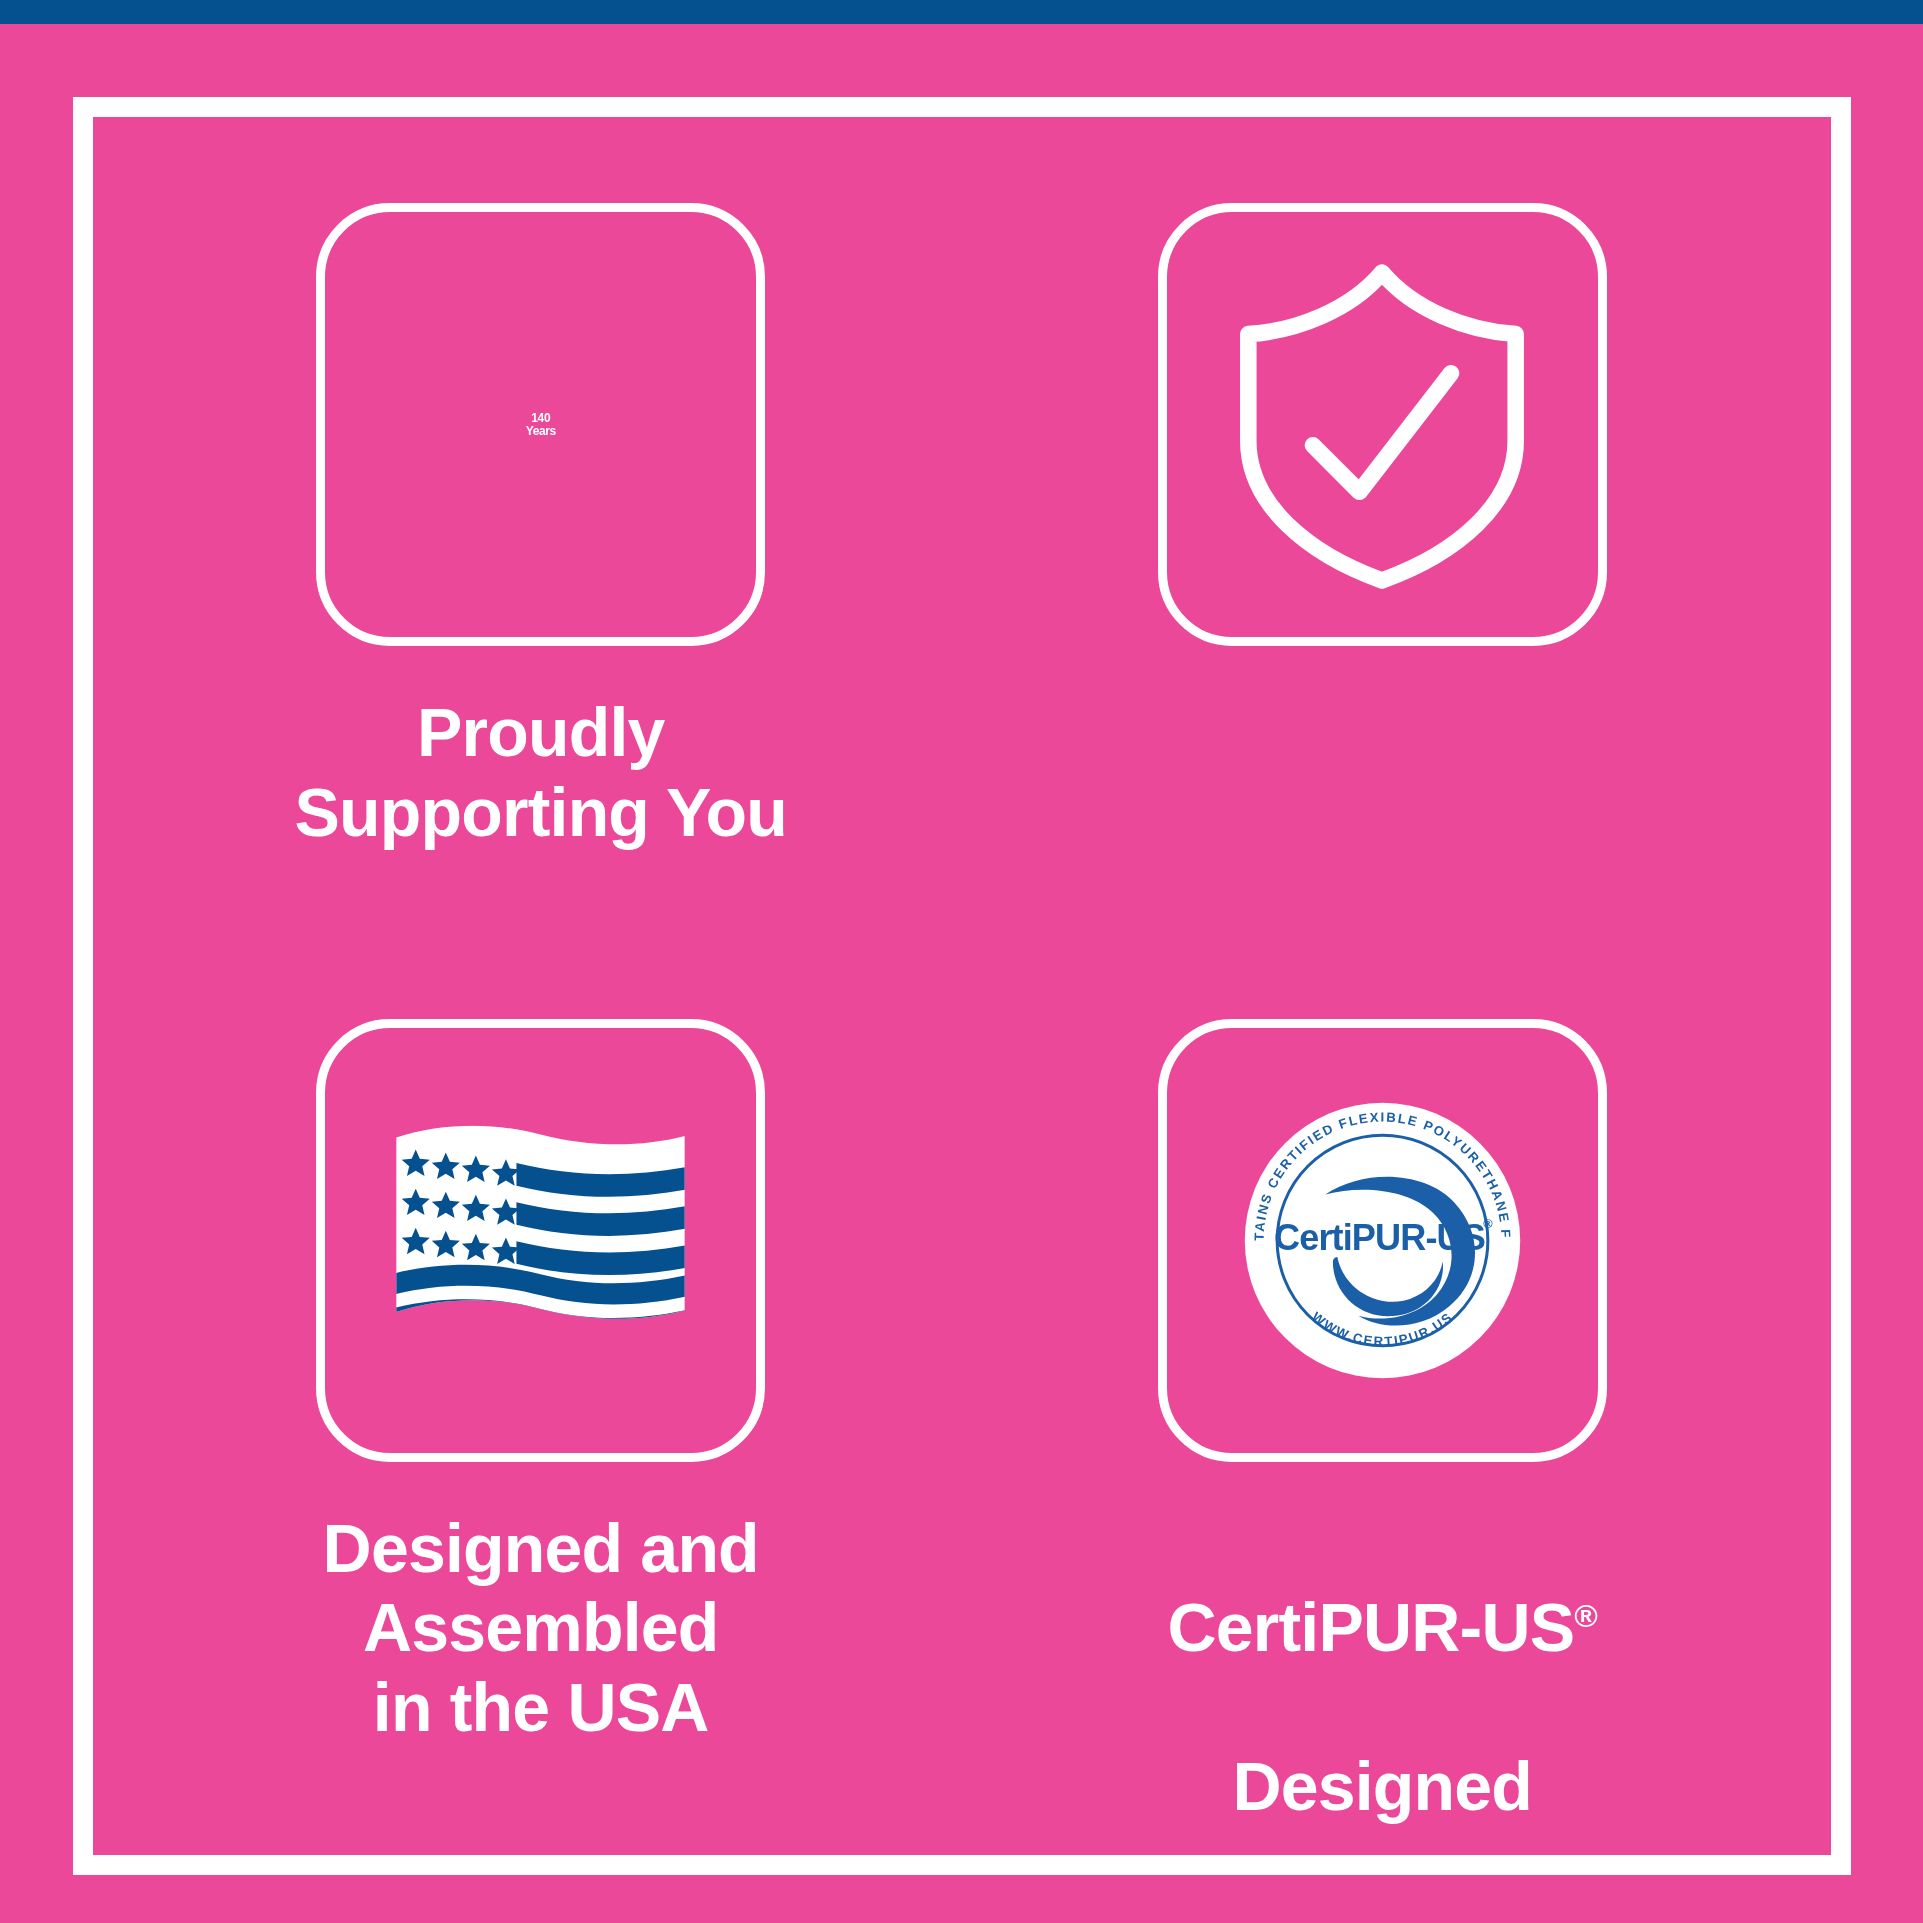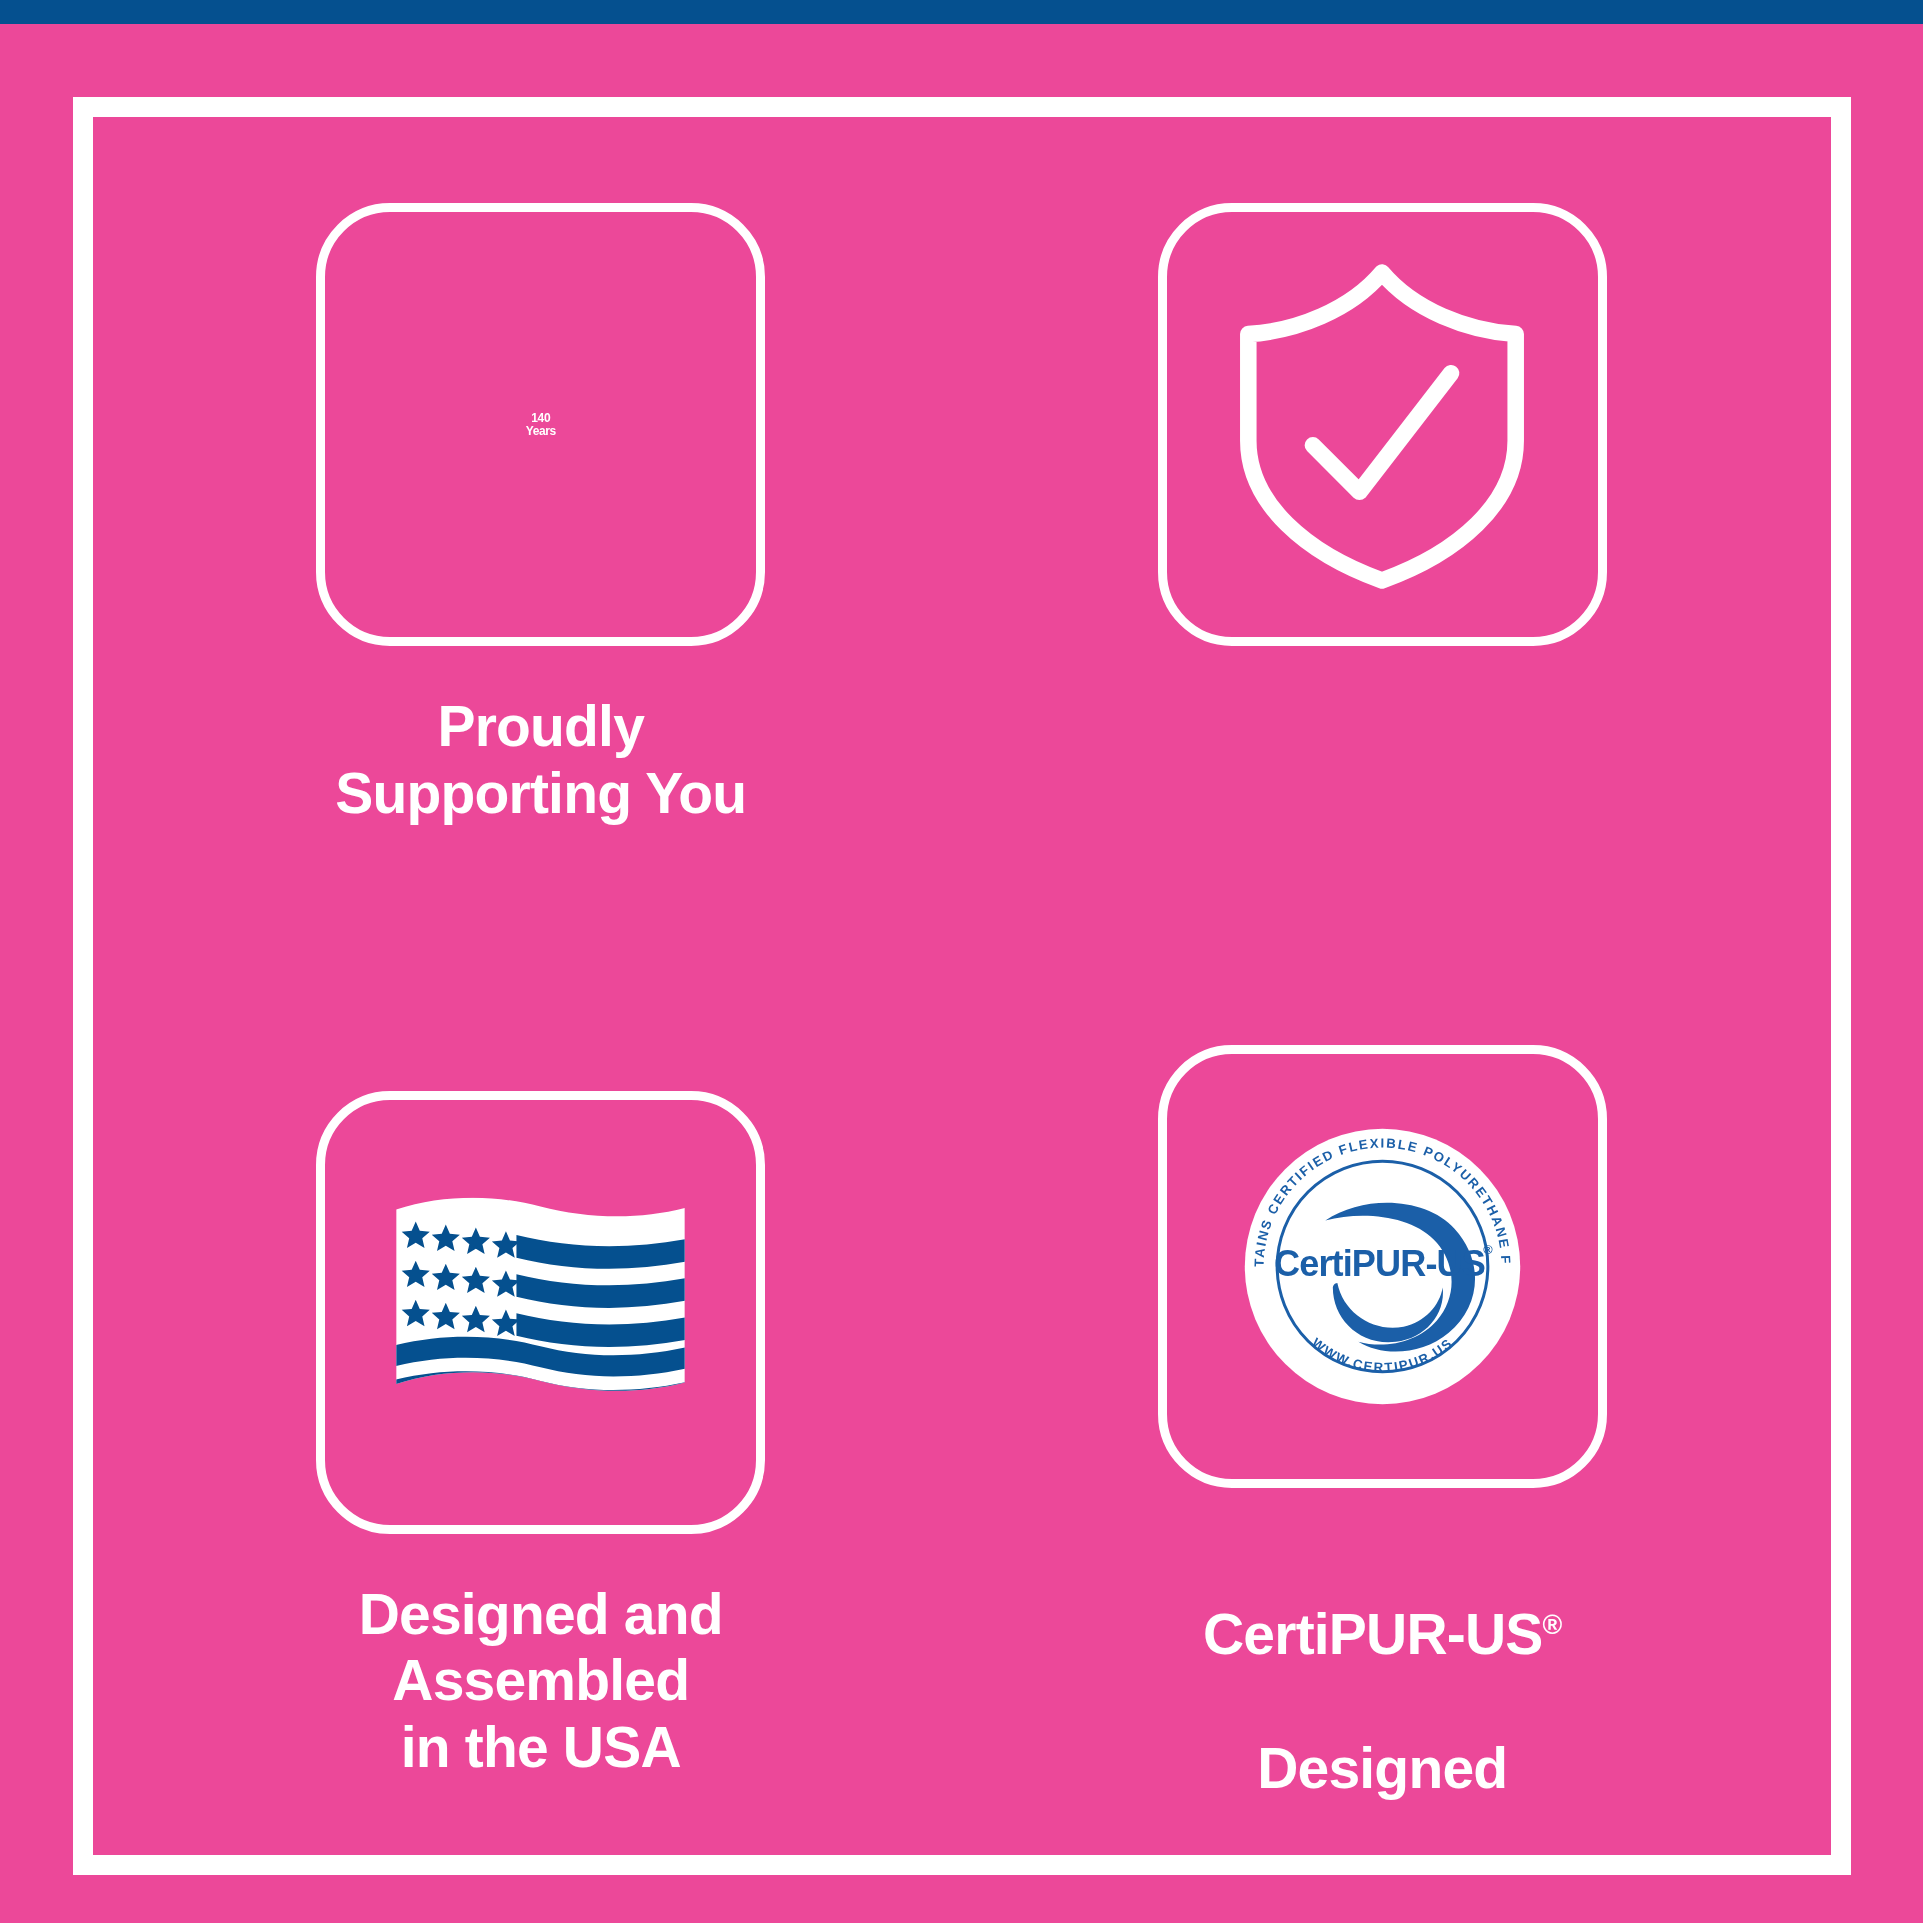--- a/index.html
+++ b/index.html
@@ -50,21 +50,21 @@
 
   .cell {
     position: relative;
     display: flex;
     flex-direction: column;
     align-items: center;
   }
 
   .cell-tl { padding-top: 59px; }
   .cell-tr { padding-top: 59px; }
-  .cell-bl { padding-top: 59px; justify-content: center; }
+  .cell-bl { padding-top: 59px; }
   .cell-br { padding-top: 59px; }
 
   
   .icon-box {
     width: 449px;
     height: 443px;
     border: 9.8px solid #FFFFFF;
     border-radius: 74px;
     display: flex;
     align-items: center;
@@ -83,21 +83,21 @@
     font-weight: bold;
     letter-spacing: -0.4px;
   }
 
   
   .caption {
     margin-top: 47px;
     text-align: center;
     color: #FFFFFF;
     font-weight: bold;
-    font-size: 57px;
+    font-size: 68px;
     line-height: 1.17;
     letter-spacing: -0.8px;
     white-space: pre-line;
   }
   .caption-br { position: relative; text-align: center; }
 
   .reg-mark {
     font-size: 0.47em;
     vertical-align: super;
     line-height: 0;

